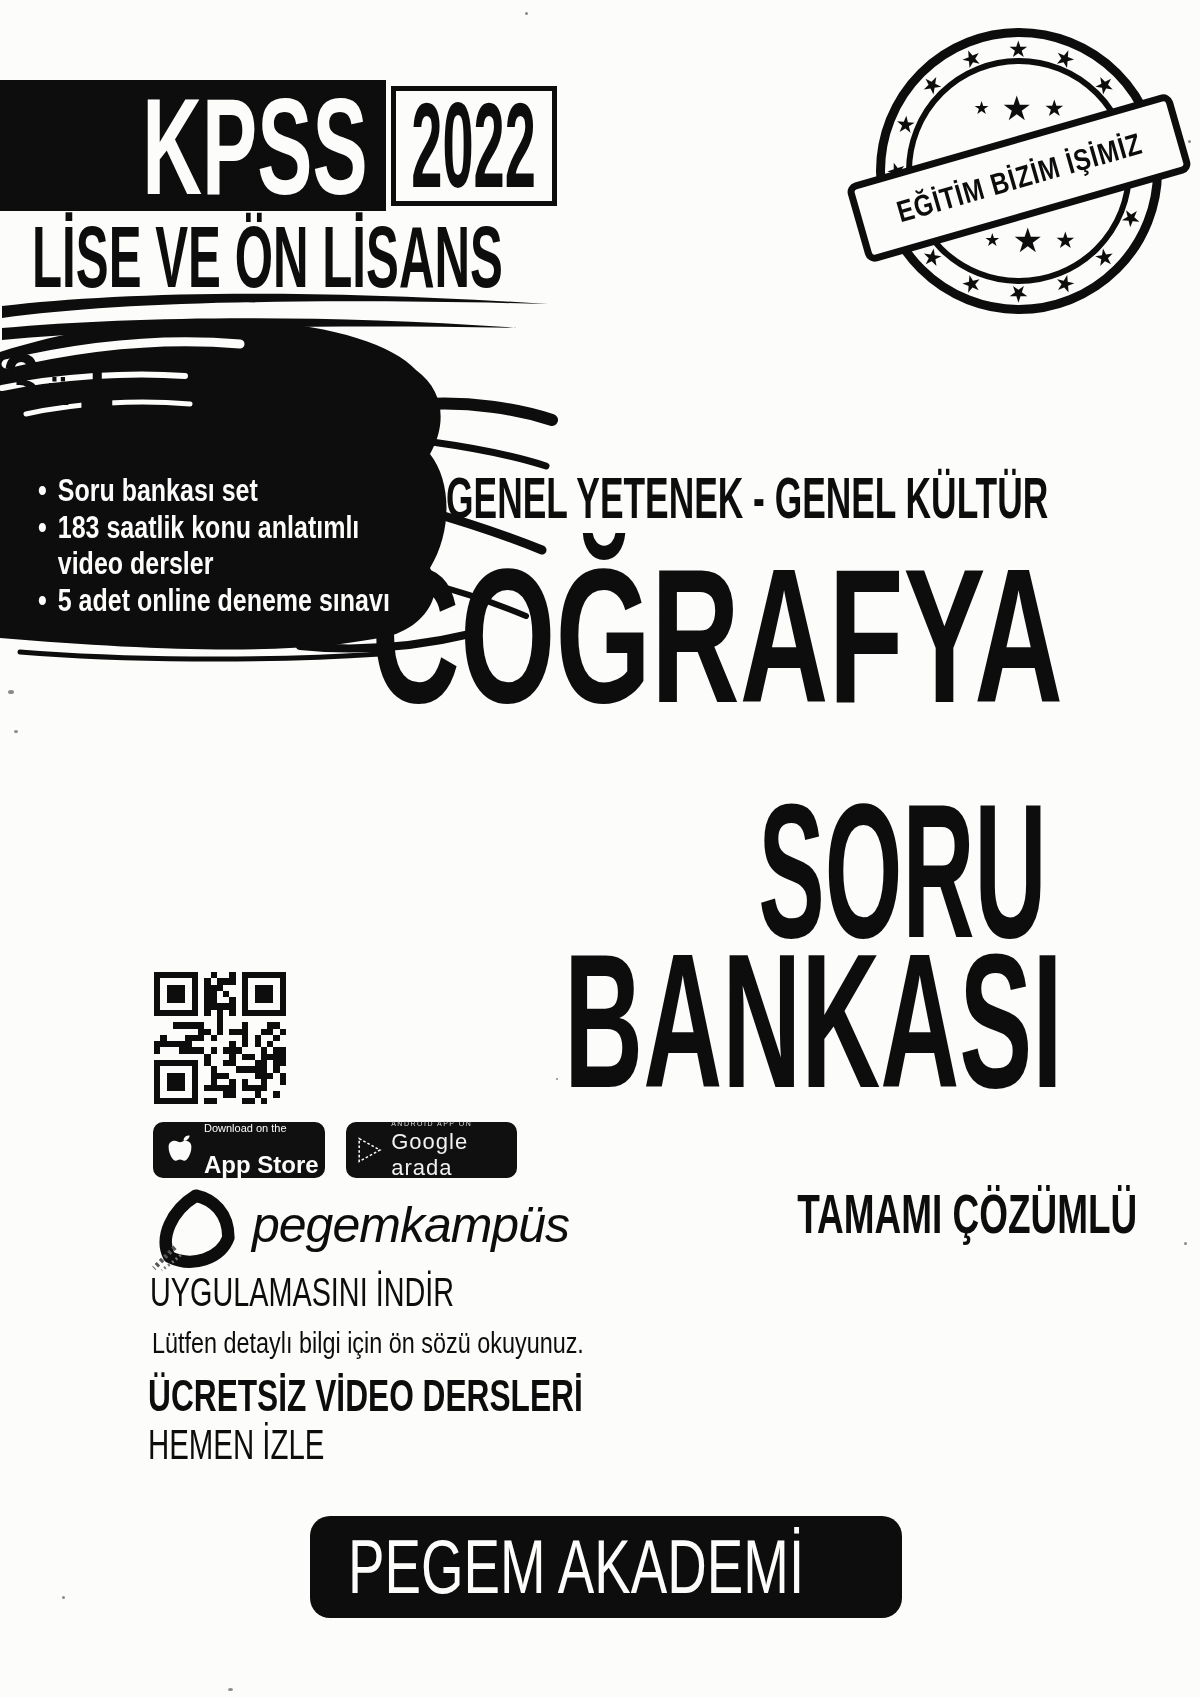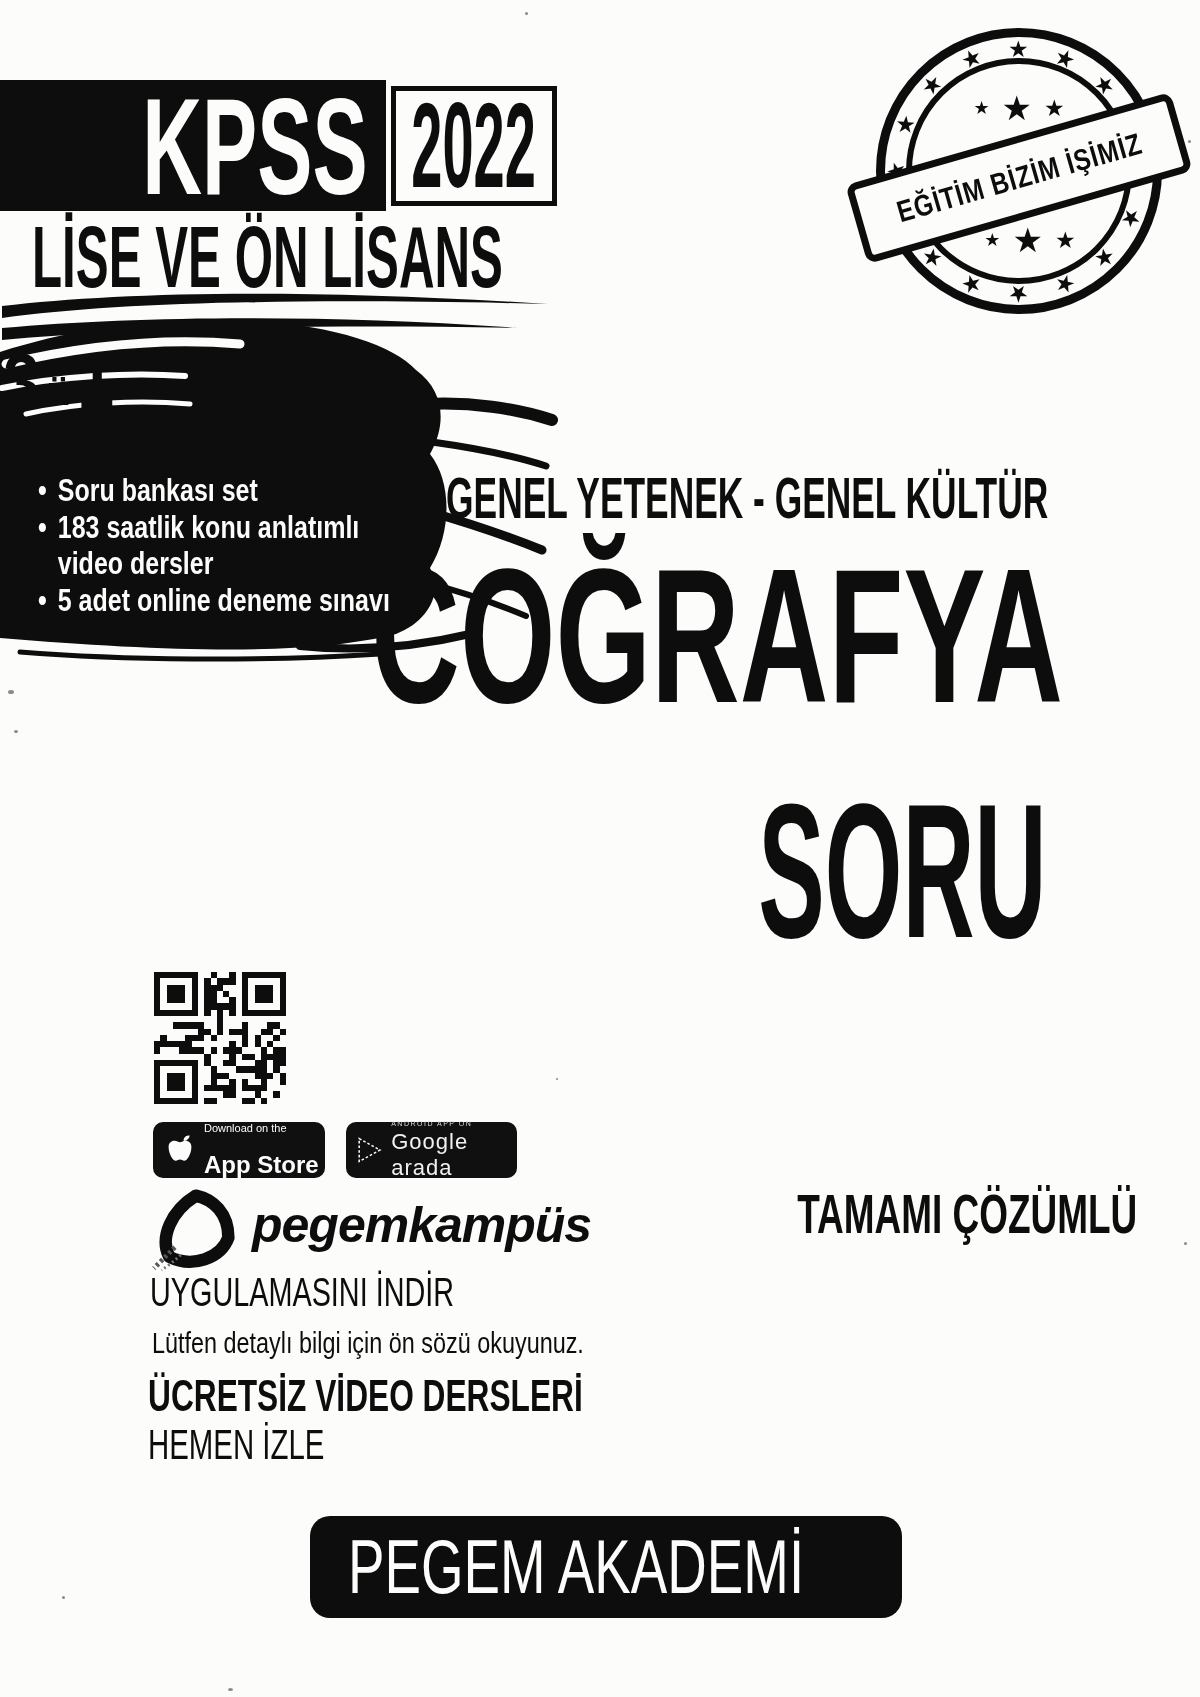--- a/index.html
+++ b/index.html
@@ -68,21 +68,21 @@
          color:#fcfcfb;box-sizing:border-box;}
   .appstore{left:153px;width:172px;padding-left:12px;gap:9px;}
   .gplay{left:346px;width:171px;padding-left:8px;gap:6px;}
   .badge .col{display:flex;flex-direction:column;justify-content:center;}
   .as-tag{font-size:11px;letter-spacing:0;}
   .as-name{font-size:24px;font-weight:700;letter-spacing:0;margin-top:17px;}
   .gp-tag{font-size:7px;letter-spacing:1.5px;color:#ddd;}
   .gp-name{font-size:22px;color:#f1f1f1;margin-top:2px;letter-spacing:1px;}
 
   .brand-icon{left:146px;top:1188px;}
-  .brand{left:252px;top:1200px;font-style:italic;font-weight:700;font-size:50px;letter-spacing:-1px;line-height:1;}
+  .brand{left:252px;top:1200px;font-style:italic;font-weight:400;font-size:50px;letter-spacing:-1px;line-height:1;}
 
   .cta1{left:150px;top:1272px;}
   .cta1 .cond{font-weight:400;font-size:40px;transform:scale(0.72,1);}
   .note{left:152px;top:1328px;}
   .note .cond{font-weight:400;font-size:30px;transform:scale(0.78,1);}
   .cta2{left:148px;top:1374px;}
   .cta2 .cond{font-weight:700;font-size:44px;transform:scale(0.72,1);}
   .cta3{left:148px;top:1424px;}
   .cta3 .cond{font-weight:400;font-size:42px;transform:scale(0.70,1);}
 
@@ -183,20 +183,23 @@
 
   <div class="abs subject">
     <span class="cond o-right">GENEL YETENEK - GENEL KÜLTÜR</span>
   </div>
   <div class="abs title">
     <span class="cond o-right">COĞRAFYA</span>
   </div>
   <div class="abs soru">
     <span class="cond o-right">SORU</span>
   </div>
+  <div class="abs bankasi">
+    <span class="cond o-right">BANKASI</span>
+  </div>
   <div class="abs cozumlu">
     <span class="cond o-right">TAMAMI ÇÖZÜMLÜ</span>
   </div>
 
   <div class="abs qr" id="qrGrid">
       <i class="d"></i>
       <i class="d"></i>
       <i class="d"></i>
       <i class="d"></i>
       <i class="d"></i>

